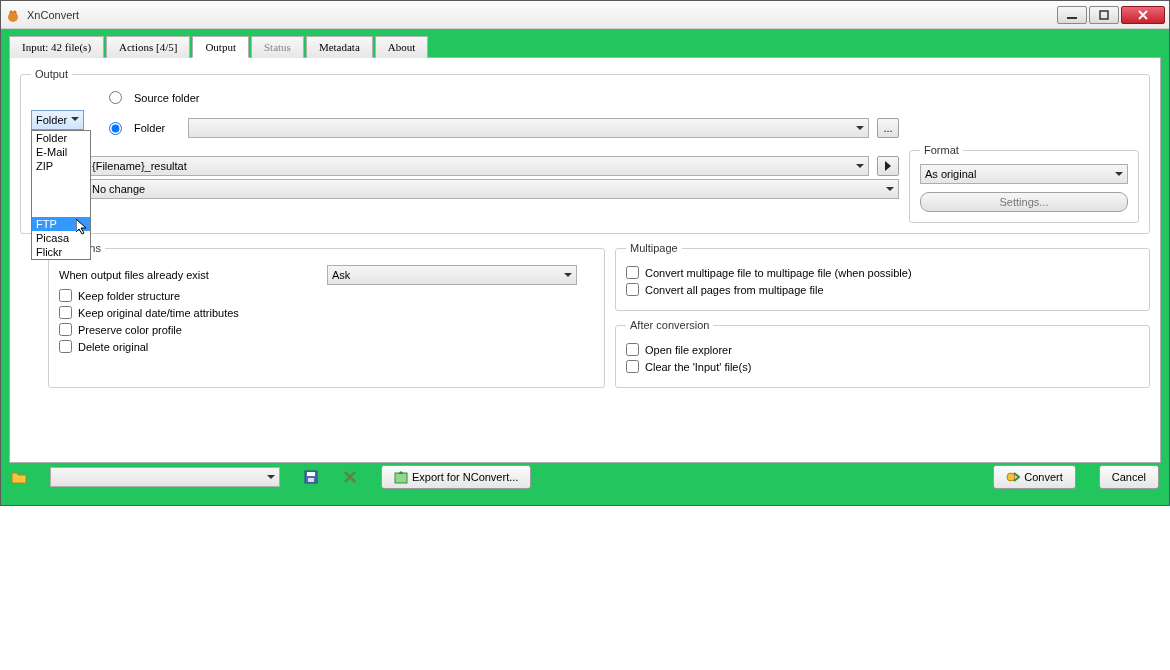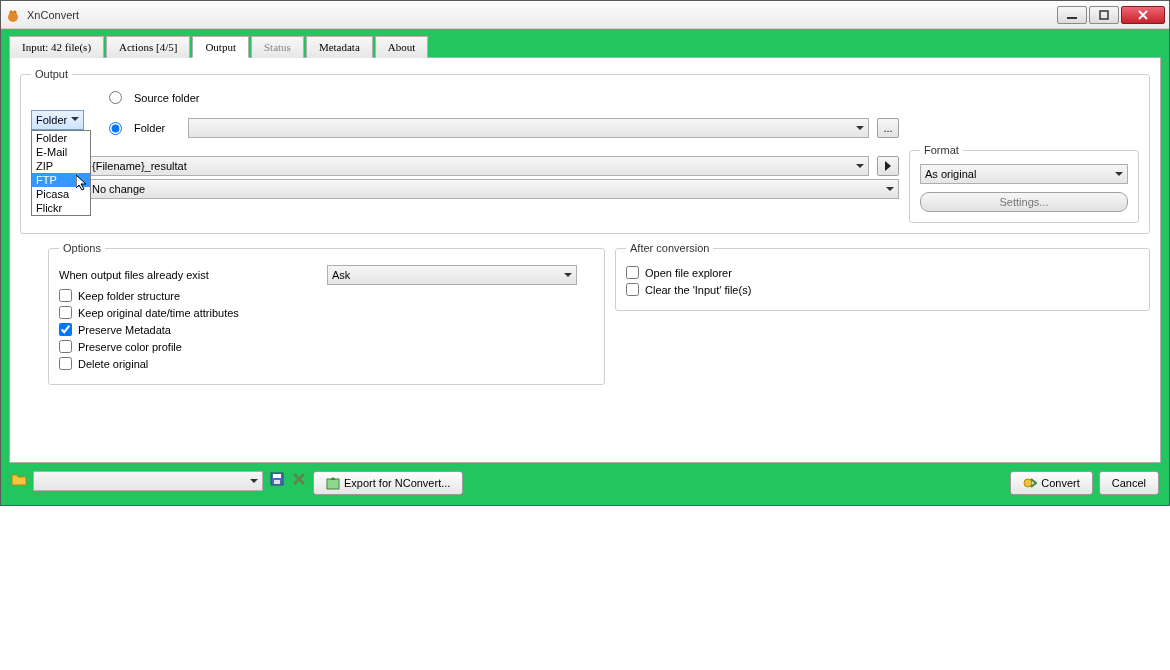--- a/index.html
+++ b/index.html
@@ -42,21 +42,21 @@
 
 .small-btn { height: 20px; min-width: 22px; border: 1px solid #a0a0a0; background: linear-gradient(#f7f7f7,#e2e2e2); display: inline-flex; align-items: center; justify-content: center; padding: 0 4px; cursor: pointer; border-radius: 2px; }
 
 .two-col { display: flex; gap: 10px; padding-left: 28px; }
 .two-col > * { flex: 1; }
 
 .output-upper { display: flex; gap: 10px; }
 .output-left { flex: 1; }
 .output-right { width: 230px; }
 
-.bottom-bar { height: 34px; border-top: 0; display: flex; gap: 6px; padding: 0 10px 22px 10px; }
+.bottom-bar { height: 34px; border-top: 0; display: flex; align-items: center; gap: 23px; padding: 0 10px 22px 10px; }
 .bottom-bar .spacer { flex: 1; }
 .btn { height: 24px; padding: 0 12px; border: 1px solid #9a9a9a; border-radius: 3px; background: linear-gradient(#fdfdfd,#e6e6e6); display: inline-flex; align-items: center; gap: 4px; cursor: pointer; }
 
 .checkrow { display: flex; align-items: center; margin: 4px 0; }
 .checkrow input { margin-right: 6px; }
 
 .icon16 { width: 16px; height: 16px; display: inline-block; }
 </style>
 </head>
 <body>
@@ -108,21 +108,21 @@
         <div class="output-left">
           <div class="row">
             <span style="width:70px; position:relative;">
               <span class="dropdown-btn" style="position:absolute; top:12px; left:0;">
                 <span>Folder</span>
                 <span class="caret"></span>
                 <div class="dropdown-list">
                   <div>Folder</div>
                   <div>E-Mail</div>
                   <div>ZIP</div>
-                  <div class="hl" style="position:relative;">
+                  <div class="hl" style="position:relative;margin-top:44px;">
                     <span>FTP</span>
                     <svg class="cursor-arrow" width="14" height="16" viewBox="0 0 14 16">
                         <path d="M0 0 L0 13 L3 10 L6 15 L8 14 L5 9 L10 9 Z" fill="#fff" stroke="#000" stroke-width="1"></path>
                       </svg>
                   </div>
                   <div>Picasa</div>
                   <div>Flickr</div>
                 </div>
               </span>
             </span>
@@ -187,34 +187,41 @@
         </div>
         <div class="checkrow">
             <input type="checkbox" style="">
             <span>Keep folder structure</span>
           </div>
         <div class="checkrow">
             <input type="checkbox" style="">
             <span>Keep original date/time attributes</span>
           </div>
         <div class="checkrow">
-            <input type="checkbox" checked="" style="">
-            <span>Preserve Metadata</span>
-          </div>
-        <div class="checkrow">
             <input type="checkbox" style="">
             <span>Preserve color profile</span>
           </div>
         <div class="checkrow">
             <input type="checkbox" style="">
             <span>Delete original</span>
           </div>
       </fieldset>
 
       <div style="display:flex; flex-direction:column; gap:8px;">
+        <fieldset>
+          <legend>Multipage</legend>
+          <div class="checkrow">
+              <input type="checkbox" style="">
+              <span>Convert multipage file to multipage file (when possible)</span>
+            </div>
+          <div class="checkrow">
+              <input type="checkbox" style="">
+              <span>Convert all pages from multipage file</span>
+            </div>
+        </fieldset>
         <fieldset>
           <legend>After conversion</legend>
           <div class="checkrow">
               <input type="checkbox" style="">
               <span>Open file explorer</span>
             </div>
           <div class="checkrow">
               <input type="checkbox" style="">
               <span>Clear the 'Input' file(s)</span>
             </div>

